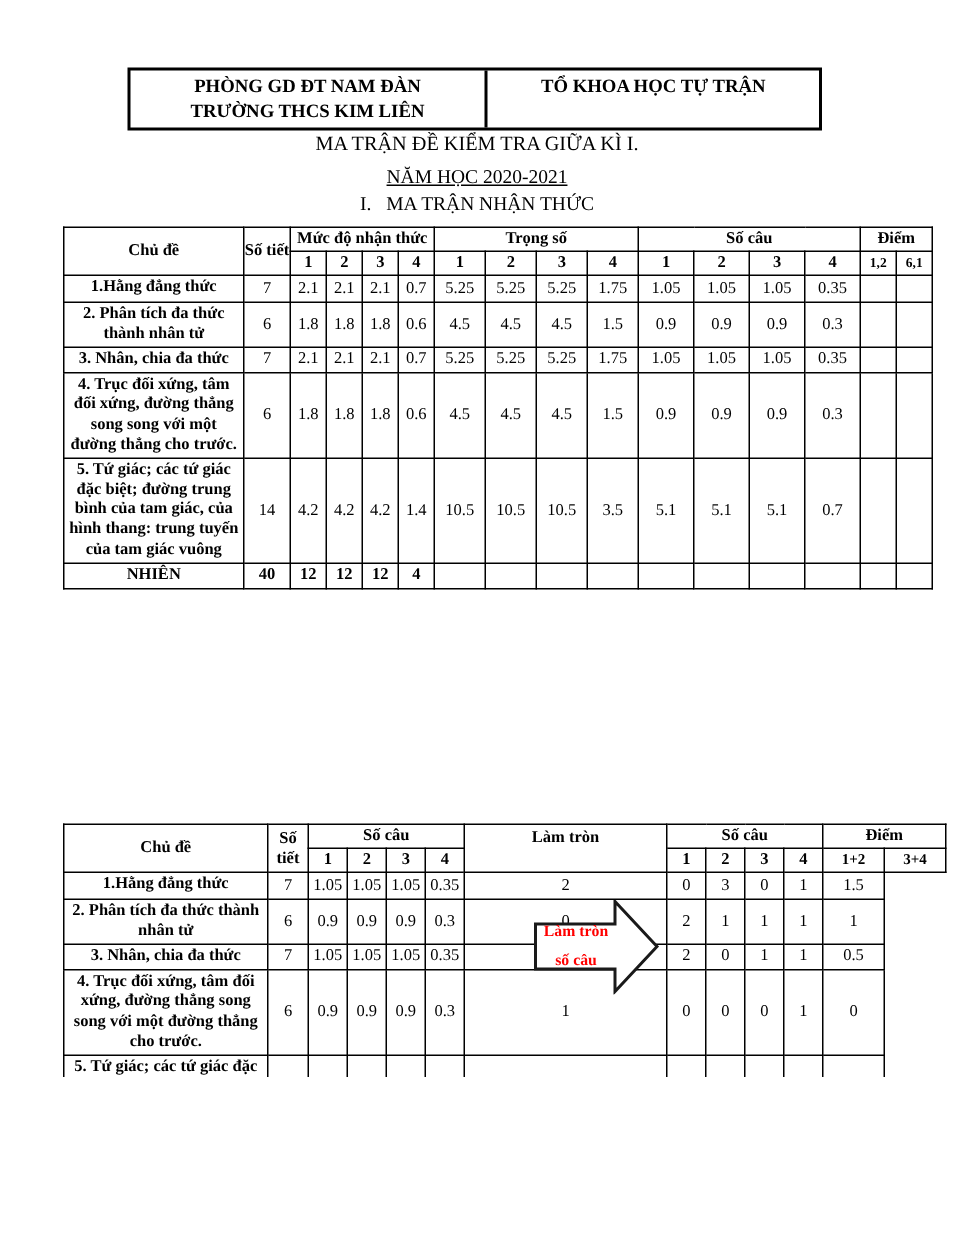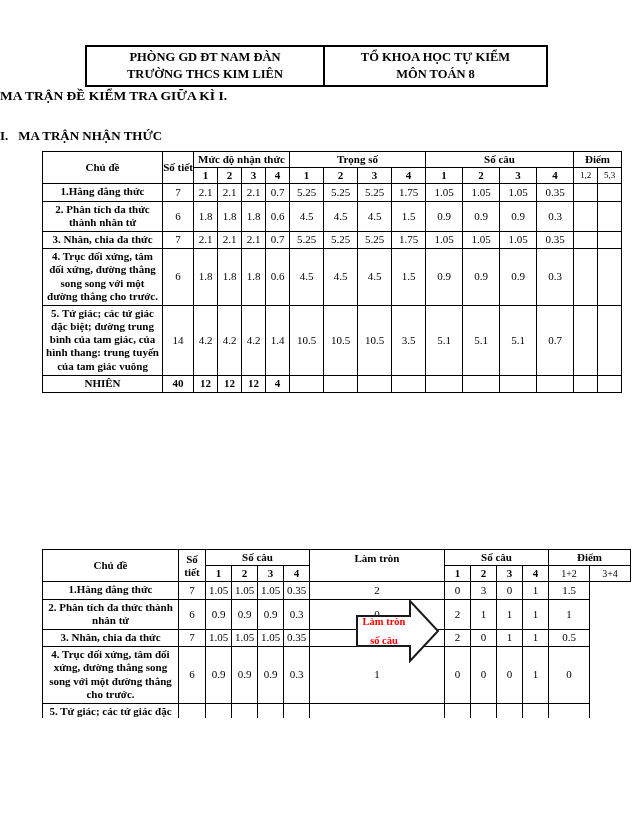--- a/index.html
+++ b/index.html
@@ -8,33 +8,33 @@
     width:636px; height:718px; position:relative; overflow:hidden;
     background:#ffffff; color:#000;
     font-family:"Liberation Serif","DejaVu Serif",serif;
   }
   
   .hdr-box { position:absolute; left:85px; top:45px; width:463px; display:flex; border:2px solid #000; }
   .hdr-cell { padding:2px 3px 3px; text-align:center; font-weight:bold; font-size:12.5px; line-height:1.32; }
   .hdr-left { width:238px; border-right:2px solid #000; }
   .hdr-right { flex:1; }
   
-  .ttl { position:absolute; left:0; width:636px; font-weight:bold; }
+  .ttl { position:absolute; left:0; width:636px; text-align:center; font-weight:normal; }
   .ttl-main { top:88px;  font-size:13.5px; }
   .ttl-year { top:110px; font-size:13px; text-decoration:underline; }
   .ttl-sec  { top:128px; font-size:13px; }
   .ttl-sec .sec-num { margin-right:10px; }
   
   table { border-collapse:collapse; table-layout:fixed; }
   th, td { border:1px solid #000; font-size:11px; line-height:1.2; vertical-align:middle; }
   th { font-weight:bold; text-align:center; padding:1px 0; }
   td.num { text-align:center; padding:1px 0; }
   td.lbl { font-weight:bold; text-align:center; padding:1px 2px 2px 2px; }
-  th.small  { font-size:9px;  font-weight:normal;margin-top:36px; }
-  th.small2 { font-size:10px; font-weight:normal;margin-top:28px; }
+  th.small  { font-size:9px;  font-weight:bold;margin-top:36px; }
+  th.small2 { font-size:10px; font-weight:bold;margin-top:28px; }
   tr.tot td { font-weight:bold; }
   .t1 { position:absolute; left:42px; top:151px; }
   .t2 { position:absolute; left:42px; top:549px; }
   
   th.lt { position:relative; vertical-align:top; padding-top:2px; }
   .lt-arrow { position:absolute; left:46px; top:50px; width:84px; height:63px; }
   .lt-arrow svg { display:block; }
   .lt-arrow-text {
     position:absolute; left:1px; top:12px; width:54px;
     text-align:center; color:#ff0000; font-weight:bold;
@@ -45,26 +45,26 @@
 <body>
 
 <div class="page">
 
   <div class="hdr-box">
     <div class="hdr-cell hdr-left">
       <div>PHÒNG GD ĐT NAM ĐÀN</div>
       <div>TRƯỜNG THCS KIM LIÊN</div>
     </div>
     <div class="hdr-cell hdr-right">
-      <div>TỔ KHOA HỌC TỰ KIỂM</div>
-      <div>MÔN TOÁN 8</div>
+      <div>TỔ KHOA HỌC TỰ TRẬN</div>
     </div>
   </div>
 
   <div class="ttl ttl-main">MA TRẬN ĐỀ KIỂM TRA GIỮA KÌ I.</div>
+  <div class="ttl ttl-year">NĂM HỌC 2020-2021</div>
   <div class="ttl ttl-sec"><span class="sec-num">I.</span><span>MA TRẬN NHẬN THỨC</span></div>
 
   <table class="t1">
     <colgroup>
       <col style="width:120px">
         <col style="width:31px">
       <col style="width:24px">
         <col style="width:24px">
         <col style="width:24px">
         <col style="width:24px">
@@ -95,21 +95,21 @@
         <th>4</th>
         <th>1</th>
         <th>2</th>
         <th>3</th>
         <th>4</th>
         <th>1</th>
         <th>2</th>
         <th>3</th>
         <th>4</th>
         <th class="small">1,2</th>
-        <th class="small">5,3</th>
+        <th class="small">6,1</th>
       </tr>
     </thead>
     <tbody>
       <tr>
         <td class="lbl">1.Hằng đẳng thức</td>
         <td class="num">7</td>
         <td class="num">2.1</td>
         <td class="num">2.1</td>
         <td class="num">2.1</td>
         <td class="num">0.7</td>

